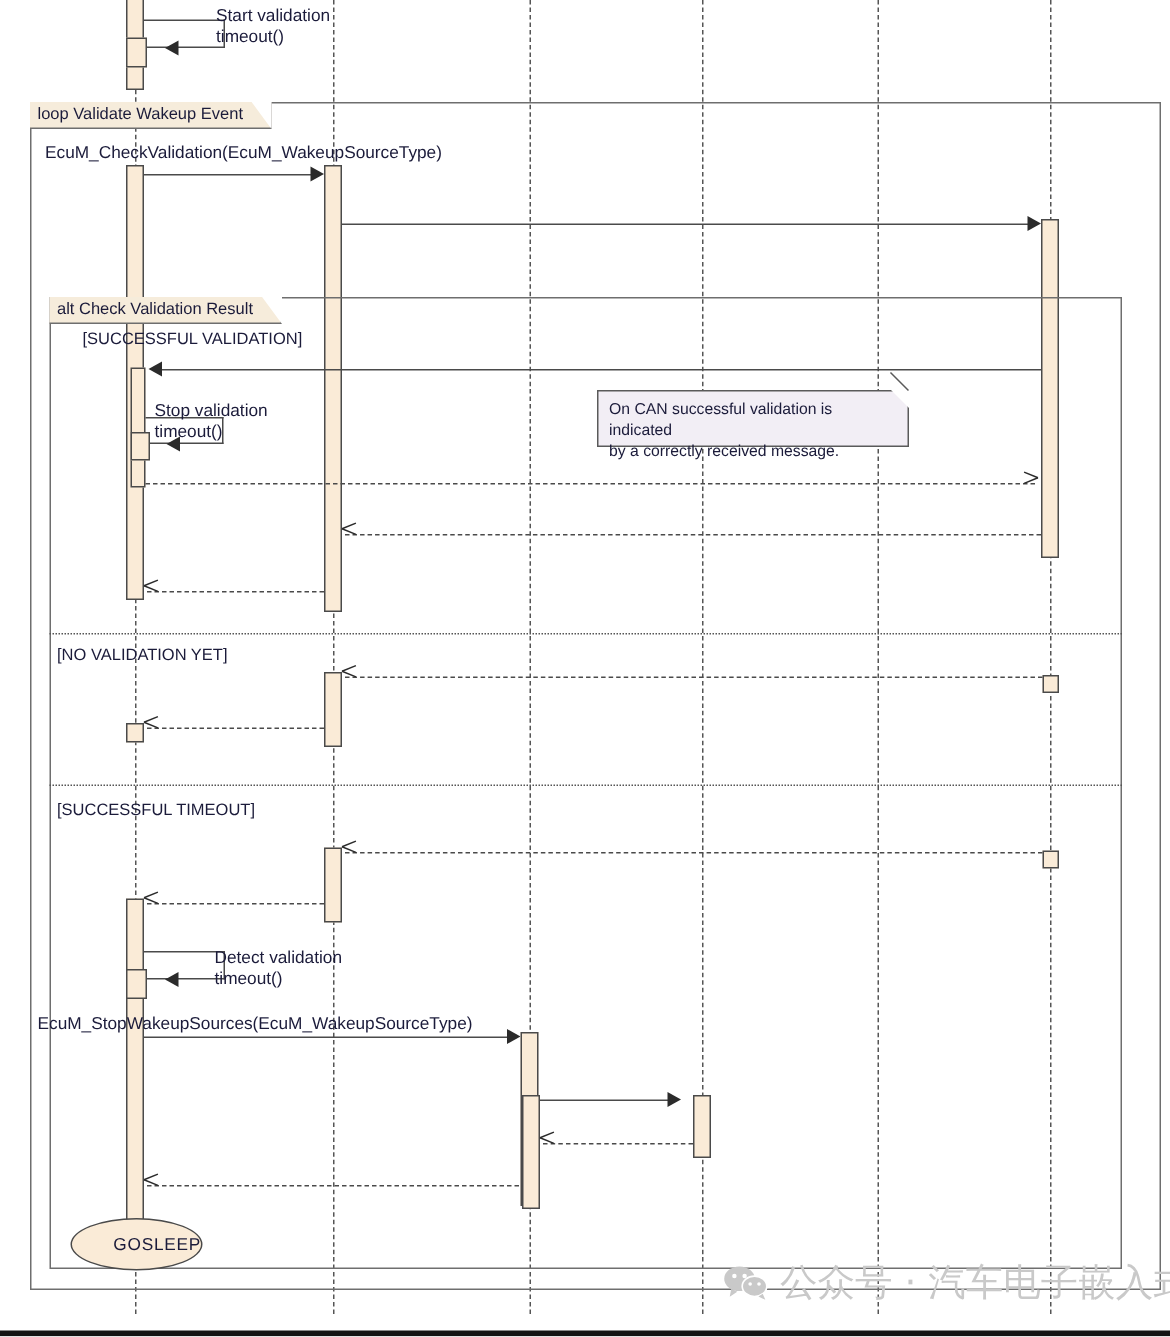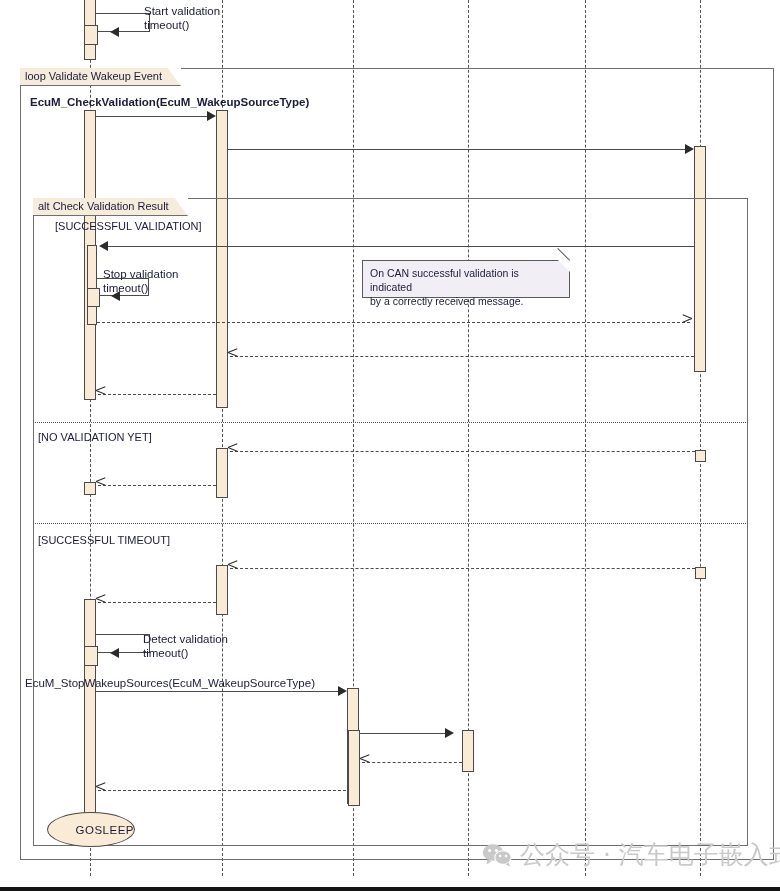--- a/index.html
+++ b/index.html
@@ -24,21 +24,21 @@
   .arrowR.open,.arrowL.open{border:none;width:9px;height:9px;}
   .arrowR.open:before,.arrowR.open:after,
   .arrowL.open:before,.arrowL.open:after{content:"";position:absolute;width:10px;height:0;border-top:1px solid #2b2b2b;left:0;}
   .arrowR.open:before{top:0;transform:rotate(22deg);transform-origin:right center;}
   .arrowR.open:after{top:0;transform:rotate(-22deg);transform-origin:right center;}
   .arrowL.open:before{top:0;transform:rotate(-22deg);transform-origin:left center;}
   .arrowL.open:after{top:0;transform:rotate(22deg);transform-origin:left center;}
   .mlabel{position:absolute;font-size:11.5px;color:#1b1b3a;white-space:nowrap;line-height:14px;}
   .selfmsg{position:absolute;border:1px solid #4a4a4a;border-left:none;box-sizing:border-box;background:transparent;}
   .note{position:absolute;background:#f2eef5;border:1px solid #5a5a5a;box-sizing:border-box;
-        font-size:10.5px;color:#1b1b3a;padding:5px 7px;line-height:14px;}
+        font-size:10.5px;color:#1b1b3a;padding:5px 7px;line-height:14px;margin-left:36px;}
   .note .fold{position:absolute;right:-1px;top:-1px;width:0;height:0;
         border-top:12px solid #ffffff;border-left:12px solid transparent;}
   .note .foldline{position:absolute;right:-1px;top:-1px;width:17px;height:0;
         border-top:1px solid #5a5a5a;transform:rotate(45deg);transform-origin:right top;}
   .note .txt{position:relative;z-index:2;}
   .gosleep{position:absolute;background:#faebd7;border:1.5px solid #4a4a4a;border-radius:50%;
         display:flex;align-items:center;justify-content:flex-end;font-size:11.5px;color:#1b1b3a;letter-spacing:.5px;}
   .watermark{position:absolute;display:flex;align-items:center;gap:8px;color:#c9c9c9;
         font-size:25px;white-space:nowrap;font-family:"DejaVu Sans",sans-serif;}
   .wechat{width:30px;height:24px;position:relative;flex:0 0 auto;}
@@ -63,21 +63,21 @@
   <div class="mlabel" style="left:144px;top:4px;">
     <div>Start validation</div>
     <div>timeout()</div>
   </div>
 
   <div class="frame" style="left:20px;top:68px;width:754px;height:792px;"></div>
   <div class="frame-tab" style="left:20px;top:68px;">
     <span class="tabtext">loop Validate Wakeup Event</span>
   </div>
 
-  <div class="mlabel" style="left:30px;top:95px;font-weight:bold;">EcuM_CheckValidation(EcuM_WakeupSourceType)</div>
+  <div class="mlabel" style="left:30px;top:95px;">EcuM_CheckValidation(EcuM_WakeupSourceType)</div>
   <div class="msg" style="left:96px;top:116px;width:116px;"></div>
   <div class="arrowR" style="left:207px;top:111px;"></div>
   <div class="act" style="left:216px;top:110px;width:12px;height:298px;"></div>
   <div class="act" style="left:84px;top:110px;width:12px;height:290px;"></div>
 
   <div class="msg" style="left:228px;top:149px;width:462px;"></div>
   <div class="arrowR" style="left:685px;top:144px;"></div>
   <div class="act" style="left:694px;top:146px;width:12px;height:226px;"></div>
 
   <div class="frame" style="left:33px;top:198px;width:715px;height:648px;"></div>

